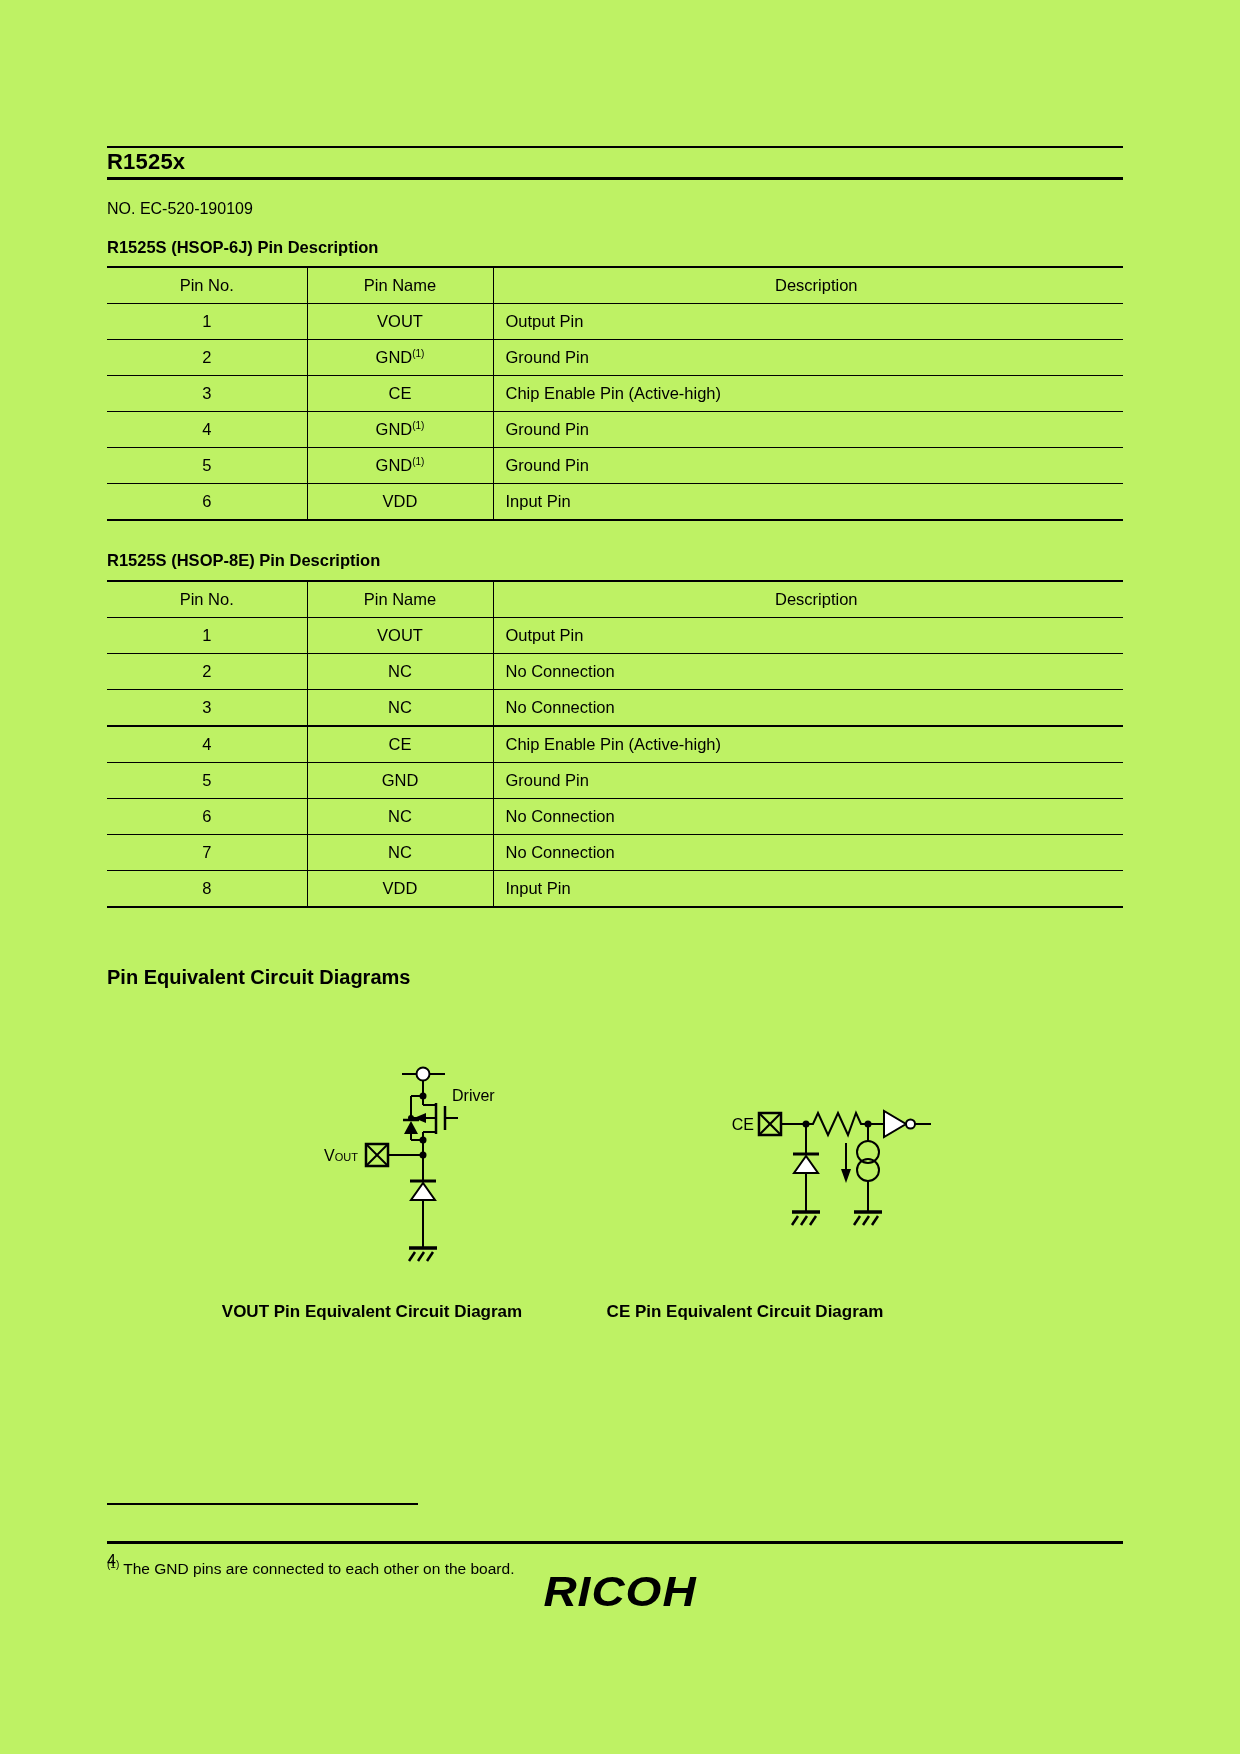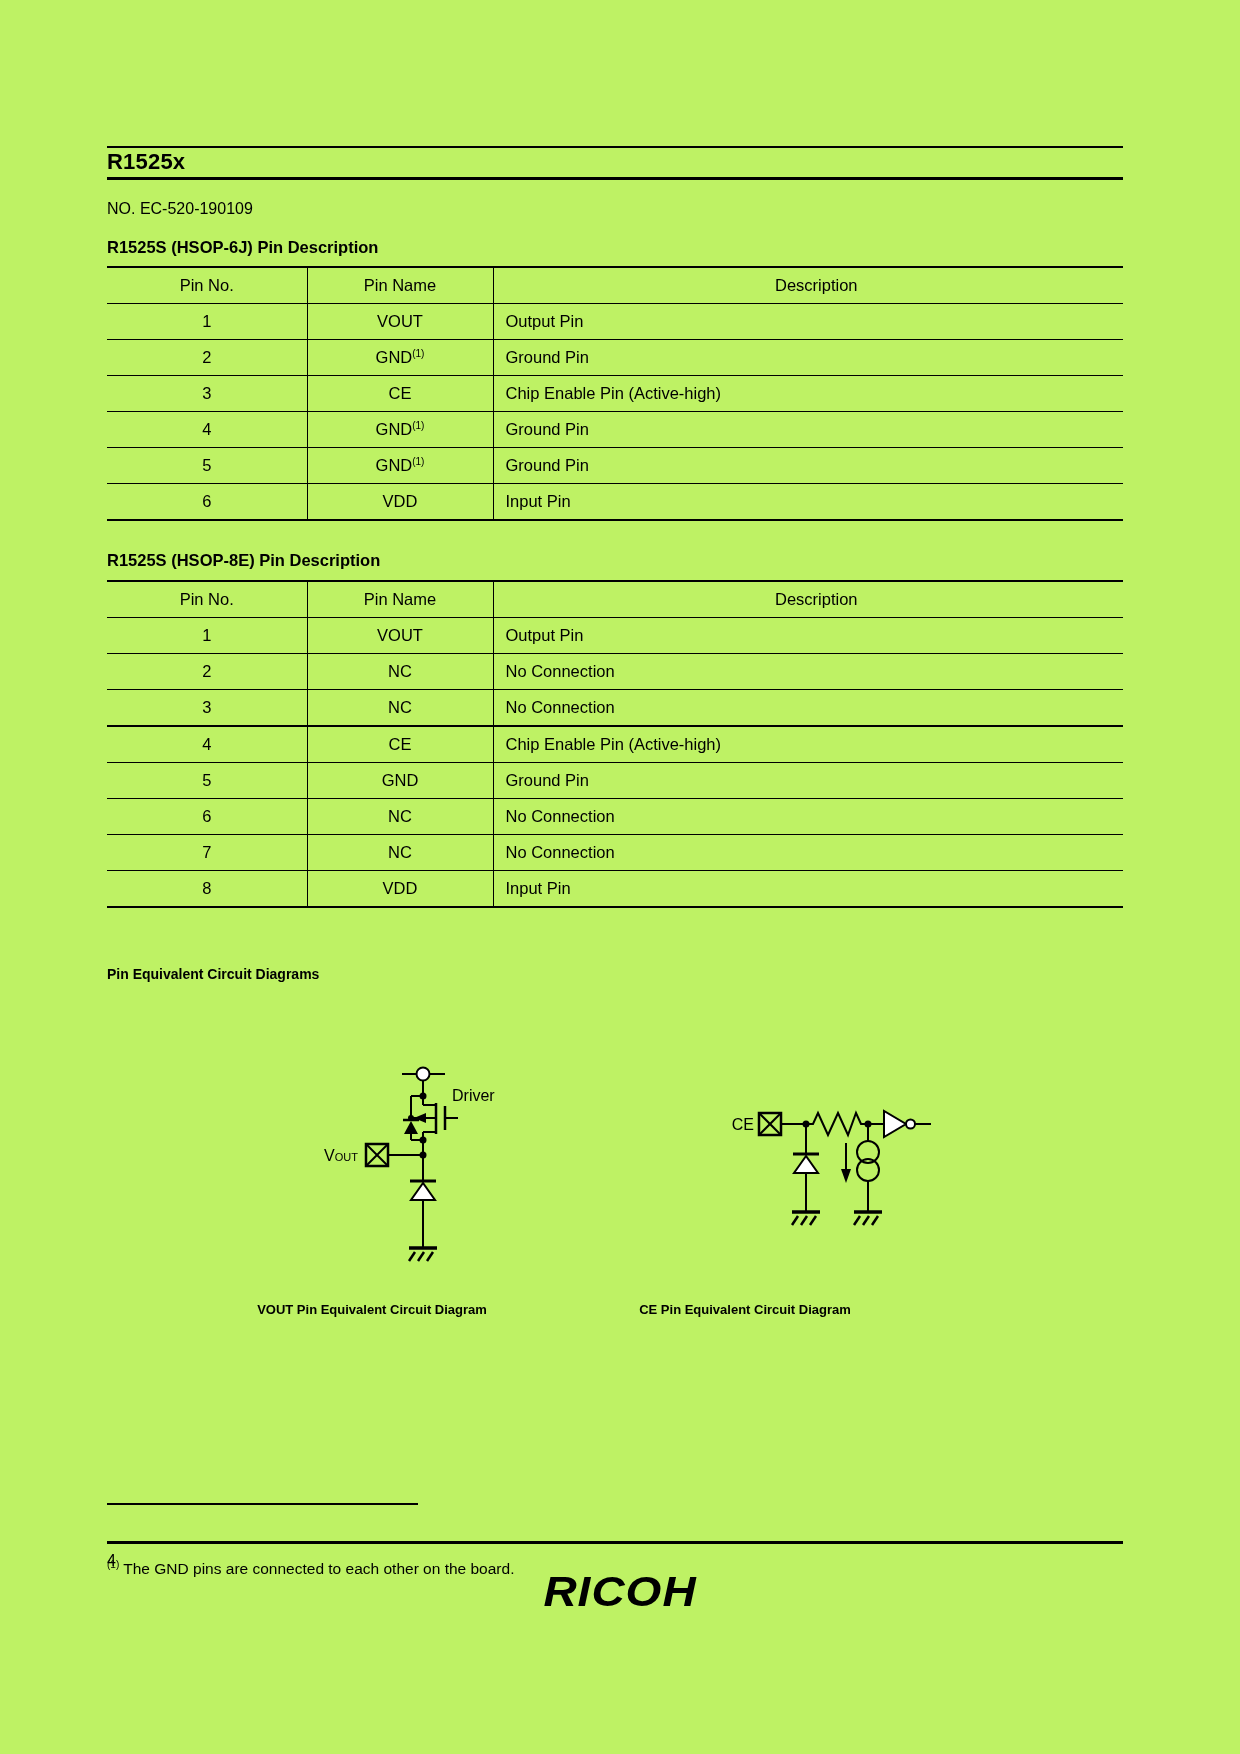--- a/index.html
+++ b/index.html
@@ -33,22 +33,22 @@
     text-align:center;
   }
   table.pin th{font-weight:normal;}
   table.pin td:nth-child(1),table.pin th:nth-child(1),
   table.pin td:nth-child(2),table.pin th:nth-child(2){border-right:1px solid #000;}
   table.pin td:nth-child(3),table.pin th:nth-child(3){text-align:left;padding-left:12px;}
   table.pin th:nth-child(3){text-align:center;padding-left:16px;}
   table.pin tr.last td{border-bottom:2px solid #000;}
   table.pin tr.thick td{border-bottom:2.5px solid #000;}
   sup.fn{font-size:10px;vertical-align:super;line-height:0;}
-  .section-title{left:107px;top:966px;font-size:14px;font-weight:bold;}
-  .caption{font-size:13px;font-weight:bold;text-align:center;}
+  .section-title{left:107px;top:966px;font-size:20px;font-weight:bold;}
+  .caption{font-size:17px;font-weight:bold;text-align:center;}
   .footnote-rule{left:107px;top:1503px;width:311px;height:1.5px;}
   .footnote{left:107px;top:1560px;font-size:15.5px;}
   .bottom-rule{left:107px;top:1541px;width:1016px;height:3px;}
   .page-num{left:107px;top:1552px;font-size:16px;}
   .logo{
     left:420px;top:1566px;width:400px;
     text-align:center;
     font-size:46px;font-weight:bold;font-style:italic;
     letter-spacing:1px;
     transform:scaleY(0.92);transform-origin:top center;

